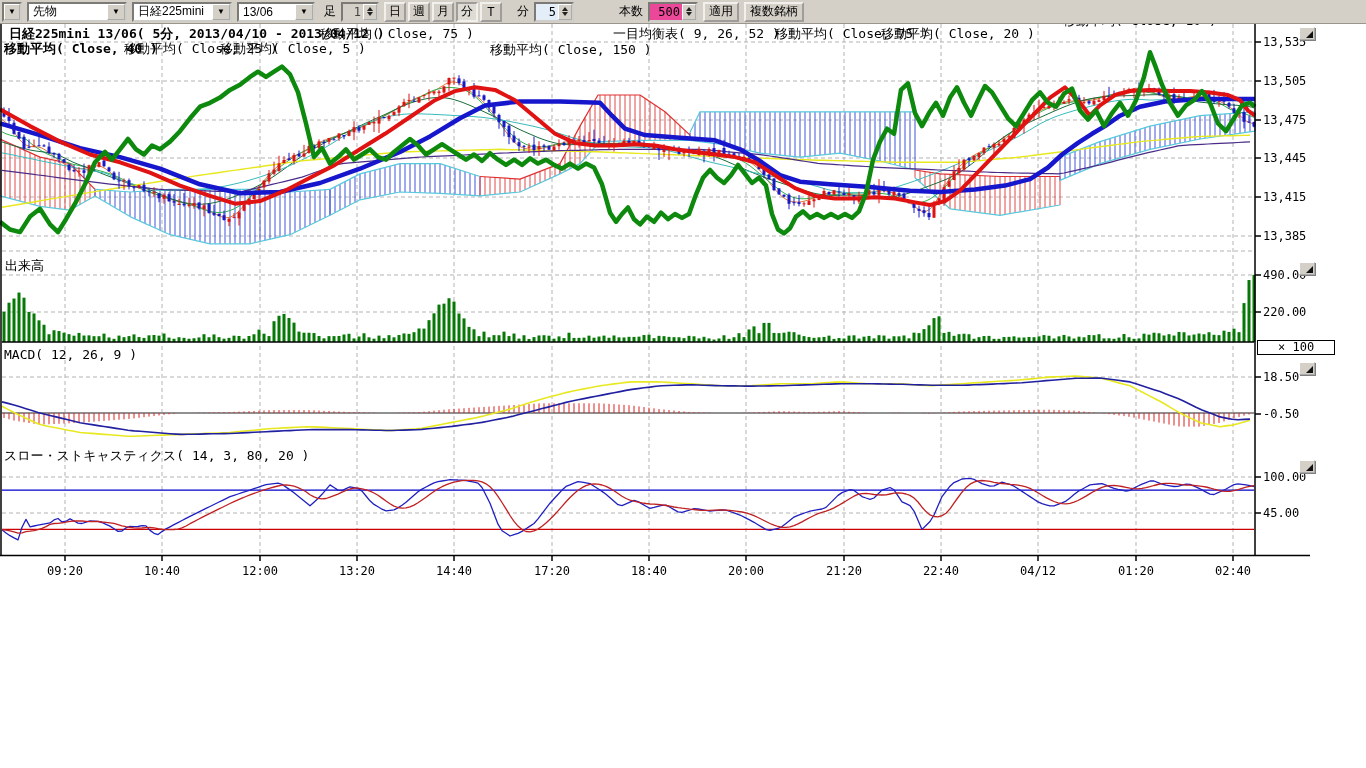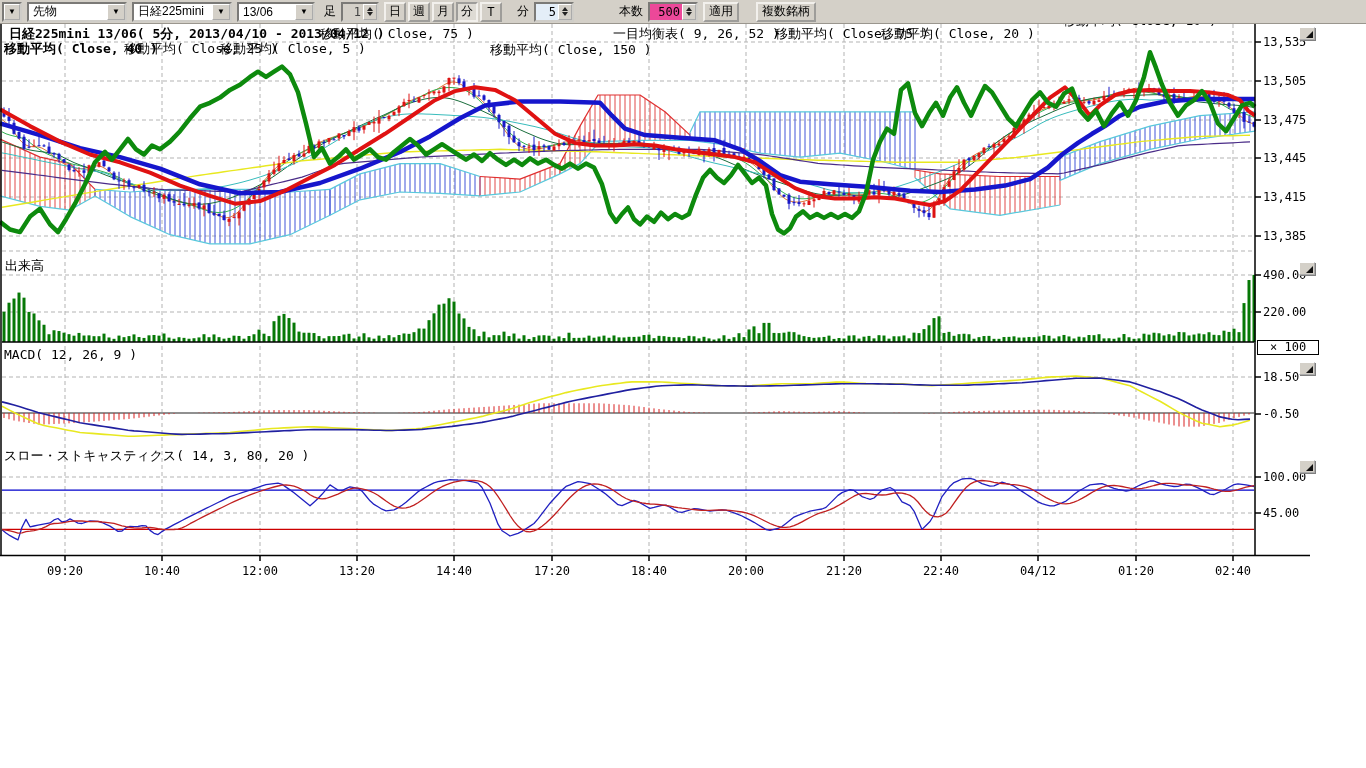--- a/index.html
+++ b/index.html
@@ -26,21 +26,21 @@
   .tbtn{height:20px;background:#d4d0c8;border:2px outset #f2f0ec;font-size:12px;padding:0 4px;
         display:flex;align-items:center;justify-content:center;box-sizing:border-box;cursor:default;}
   .tbtn.pressed{border-style:inset;background:#dedbd4;}
   .tlabel{font-size:12px;white-space:nowrap;margin-left:40px;}
   .grp{display:flex;gap:2px;align-items:center;}
   
   #chart-svg{position:absolute;left:0;top:0;z-index:1;}
   .legend-item,.pane-label{position:absolute;font:13px "DejaVu Sans Mono",monospace;color:#000;
                            white-space:nowrap;z-index:2;}
   .x100{position:absolute;left:1257px;top:340px;border:1px solid #000;background:#fff;
-        font:12px "DejaVu Sans Mono",monospace;padding:0 12px;height:13px;line-height:13px;z-index:2;}
+        font:12px "DejaVu Sans Mono",monospace;padding:0 20px;height:13px;line-height:13px;z-index:2;}
   .collapse-btn{position:absolute;width:14px;height:11px;background:#d4d0c8;border:1px outset #fff;
                 box-shadow:1px 1px 0 #808080;z-index:2;}
   .collapse-btn i{position:absolute;right:1px;bottom:1px;width:0;height:0;display:block;
                   border-left:7px solid transparent;border-bottom:7px solid #111;}
   .axlbl{font:12px "DejaVu Sans Mono",monospace;fill:#000;}
 </style>
 </head>
 <body>
 
 <div class="toolbar">
@@ -84,21 +84,21 @@
   </div>
   <span class="tlabel">本数</span>
   <div class="spin white" style="width:50px">
     <span class="val" style="flex:1">500</span>
     <span class="arws">
         <i class="t-up"></i>
         <i class="t-dn"></i>
       </span>
   </div>
   <button class="tbtn">適用</button>
-  <button class="tbtn" style="margin-left:12px">複数銘柄</button>
+  <button class="tbtn" style="margin-left:0">複数銘柄</button>
 </div>
 
 <svg id="chart-svg" width="1366" height="583">
     <line x1="65" y1="24" x2="65" y2="555" stroke="#b3b3b3" stroke-width="1" stroke-dasharray="4 3"></line>
     <line x1="162" y1="24" x2="162" y2="555" stroke="#b3b3b3" stroke-width="1" stroke-dasharray="4 3"></line>
     <line x1="260" y1="24" x2="260" y2="555" stroke="#b3b3b3" stroke-width="1" stroke-dasharray="4 3"></line>
     <line x1="357" y1="24" x2="357" y2="555" stroke="#b3b3b3" stroke-width="1" stroke-dasharray="4 3"></line>
     <line x1="454" y1="24" x2="454" y2="555" stroke="#b3b3b3" stroke-width="1" stroke-dasharray="4 3"></line>
     <line x1="552" y1="24" x2="552" y2="555" stroke="#b3b3b3" stroke-width="1" stroke-dasharray="4 3"></line>
     <line x1="649" y1="24" x2="649" y2="555" stroke="#b3b3b3" stroke-width="1" stroke-dasharray="4 3"></line>

